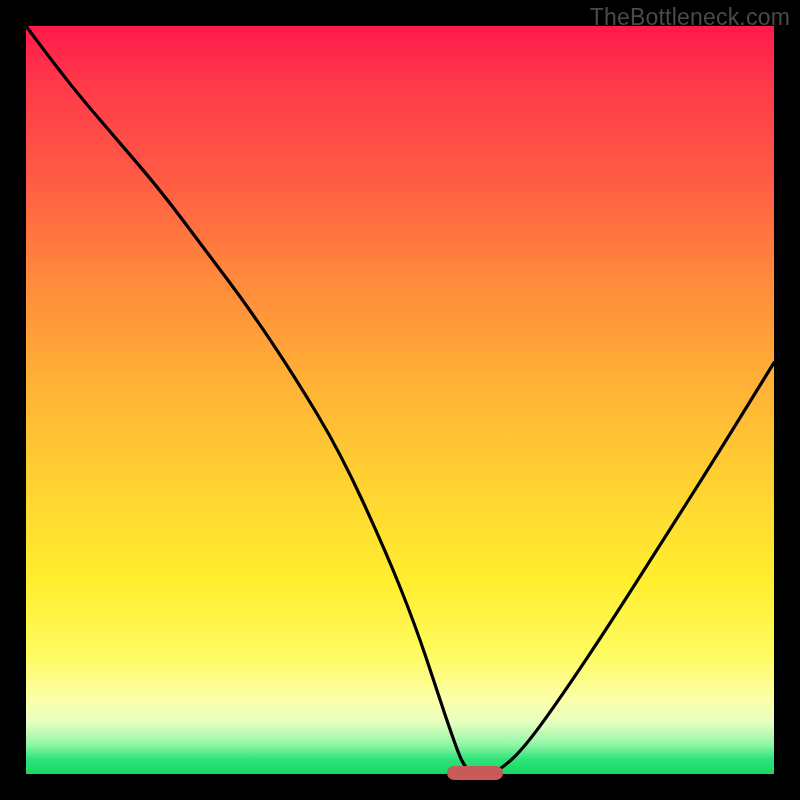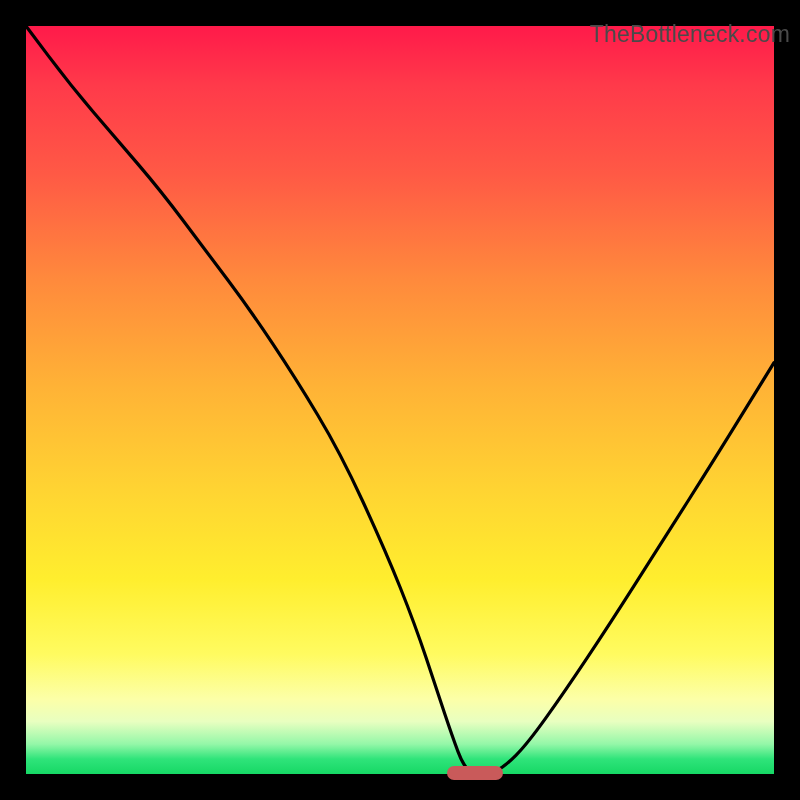--- a/index.html
+++ b/index.html
@@ -45,21 +45,20 @@
   }
   .watermark {
     position: absolute;
     top: 4px;
     right: 10px;
     color: #4a4a4a;
     font-size: 23px;
     font-weight: 500;
     letter-spacing: 0.2px;
     user-select: none;
-    margin-top: 17px;
   }
   svg.curve {
     position: absolute;
     left: 0;
     top: 0;
     width: 748px;
     height: 748px;
   }
   .marker {
     position: absolute;

